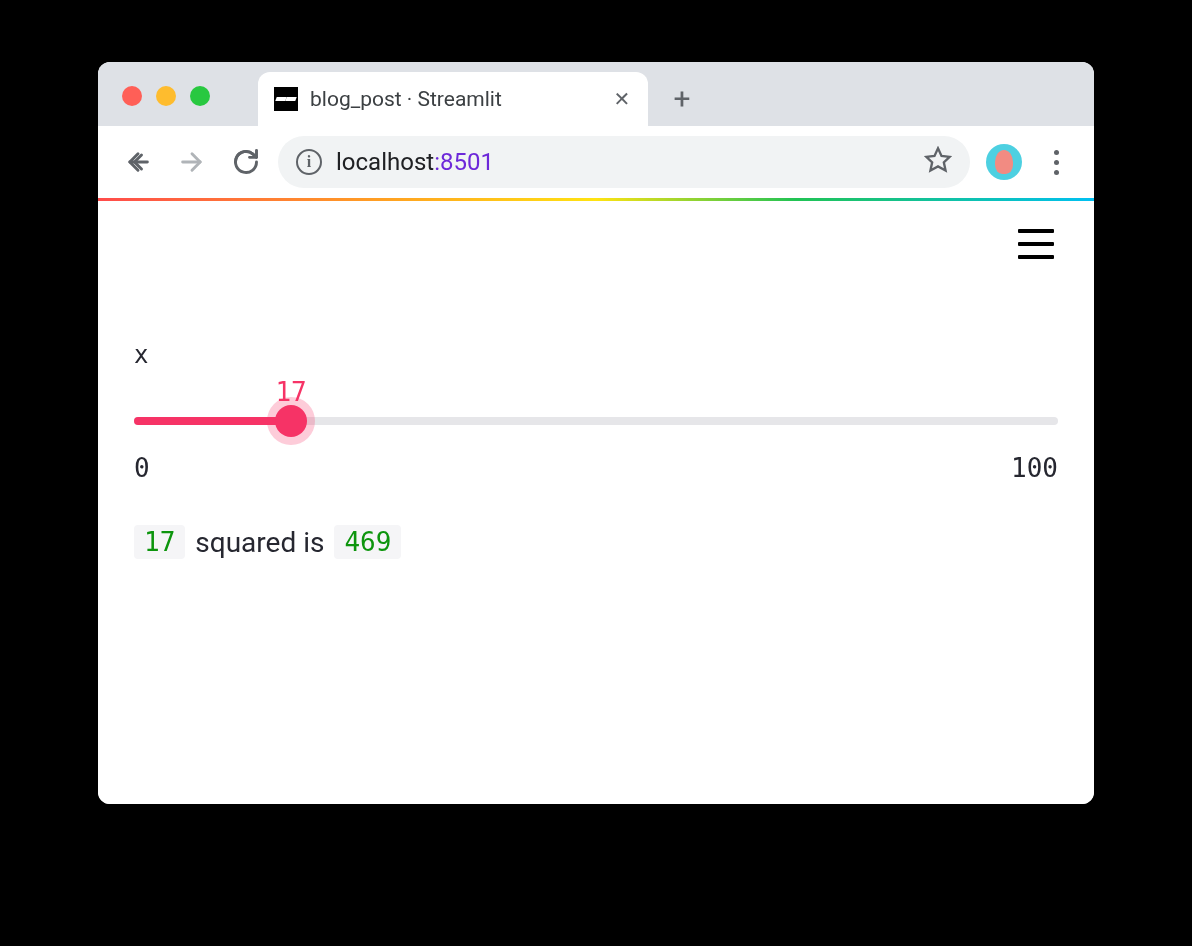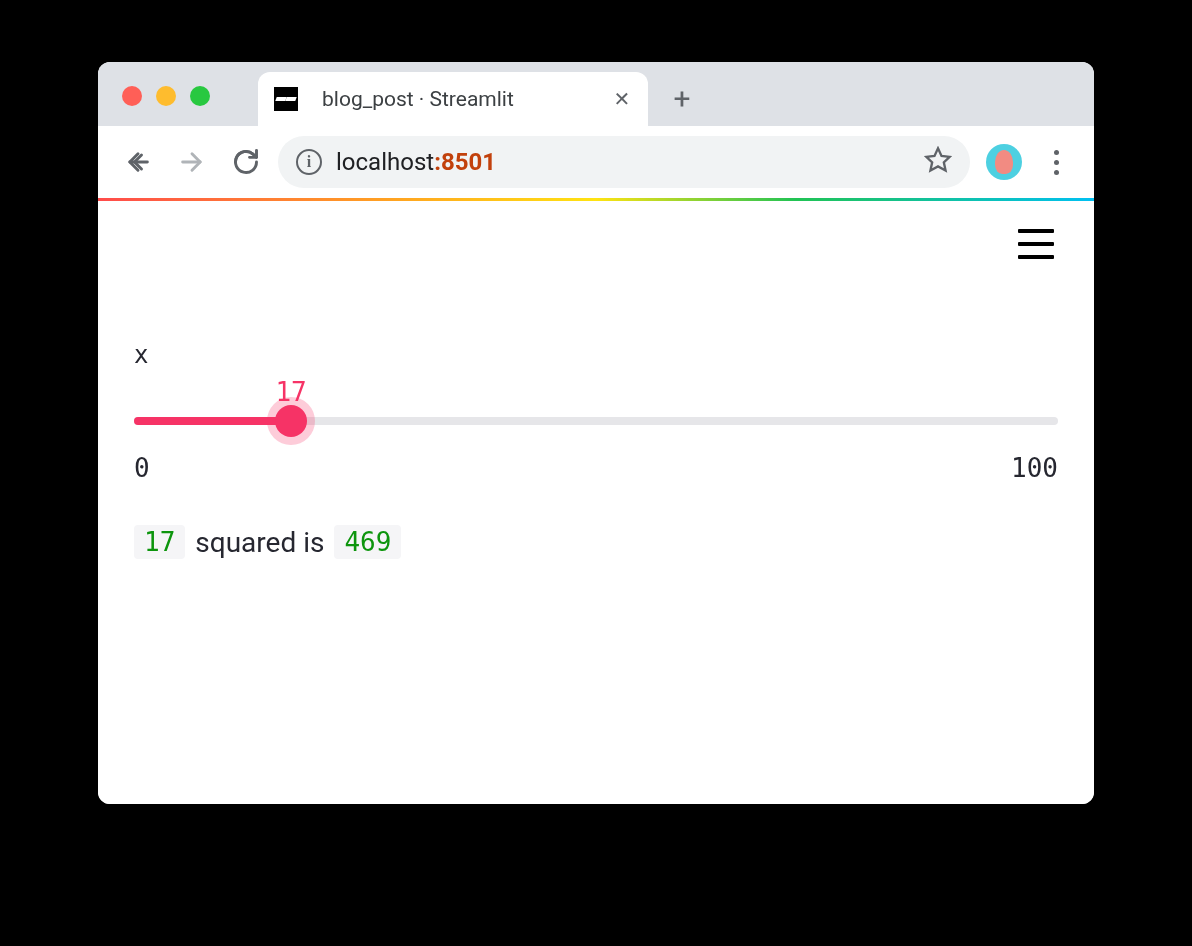--- a/index.html
+++ b/index.html
@@ -49,21 +49,21 @@
     .tl-green { background: #28c840; }
     .tab {
       margin-left: 140px;
       height: 54px;
       width: 390px;
       background: #fff;
       border-radius: 12px 12px 0 0;
       display: flex;
       align-items: center;
       padding: 0 16px;
-      gap: 24px;
+      gap: 12px;
       position: relative;
     }
     .favicon {
       width: 24px;
       height: 24px;
       background: #000;
       position: relative;
       flex-shrink: 0;
     }
     .favicon::before, .favicon::after {
@@ -145,21 +145,21 @@
       font-weight: bold;
       color: #5f6368;
       font-family: Georgia, serif;
       flex-shrink: 0;
     }
     .url {
       font-size: 24px;
       color: #202124;
       flex: 1;
     }
-    .url .port { color: #c2410c; font-weight: bold; }
+    .url .port { color: #6d28d9; }
     .star-icon svg { width: 28px; height: 28px; stroke: #5f6368; fill: none; stroke-width: 2; }
     .avatar-badge {
       width: 36px; height: 36px;
       border-radius: 50%;
       background: #4dd0e1;
       position: relative;
       flex-shrink: 0;
       overflow: hidden;
       margin-left: 6px;
     }

